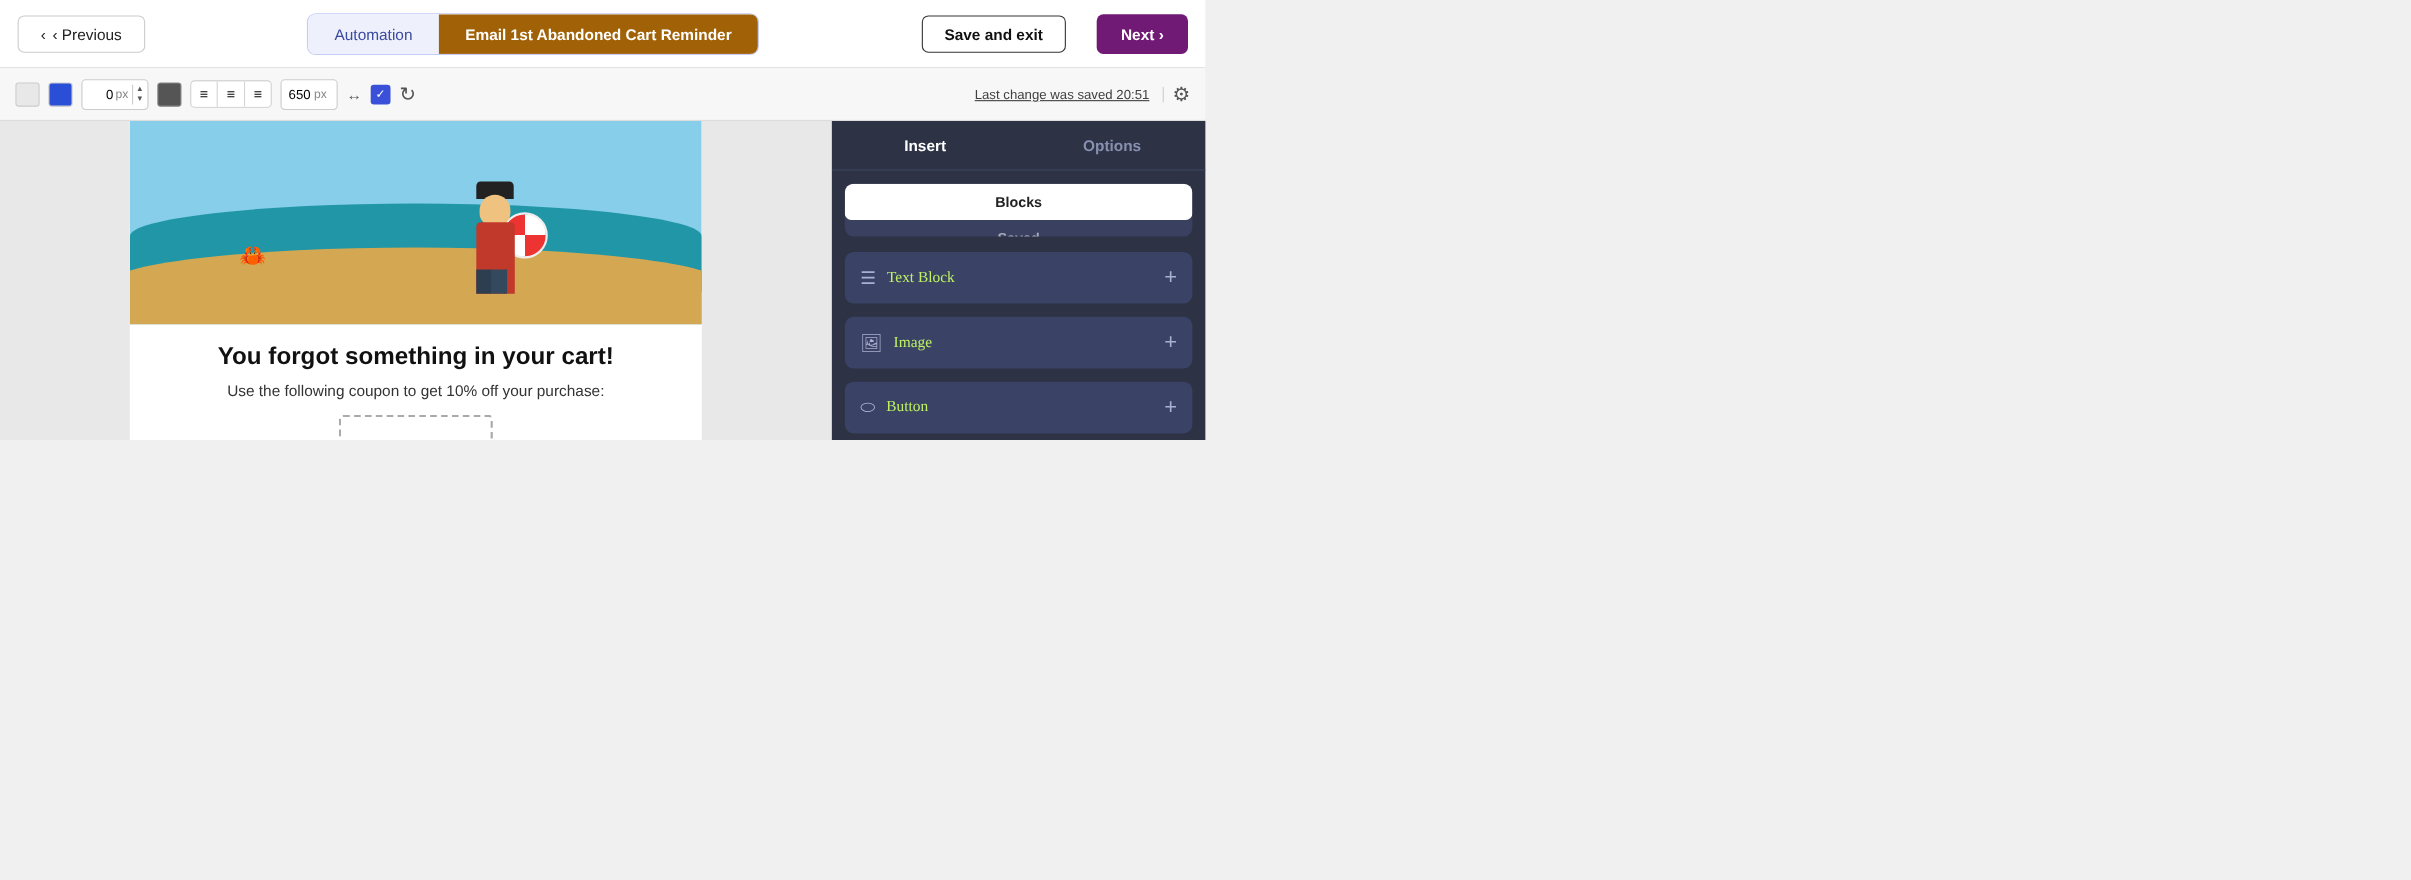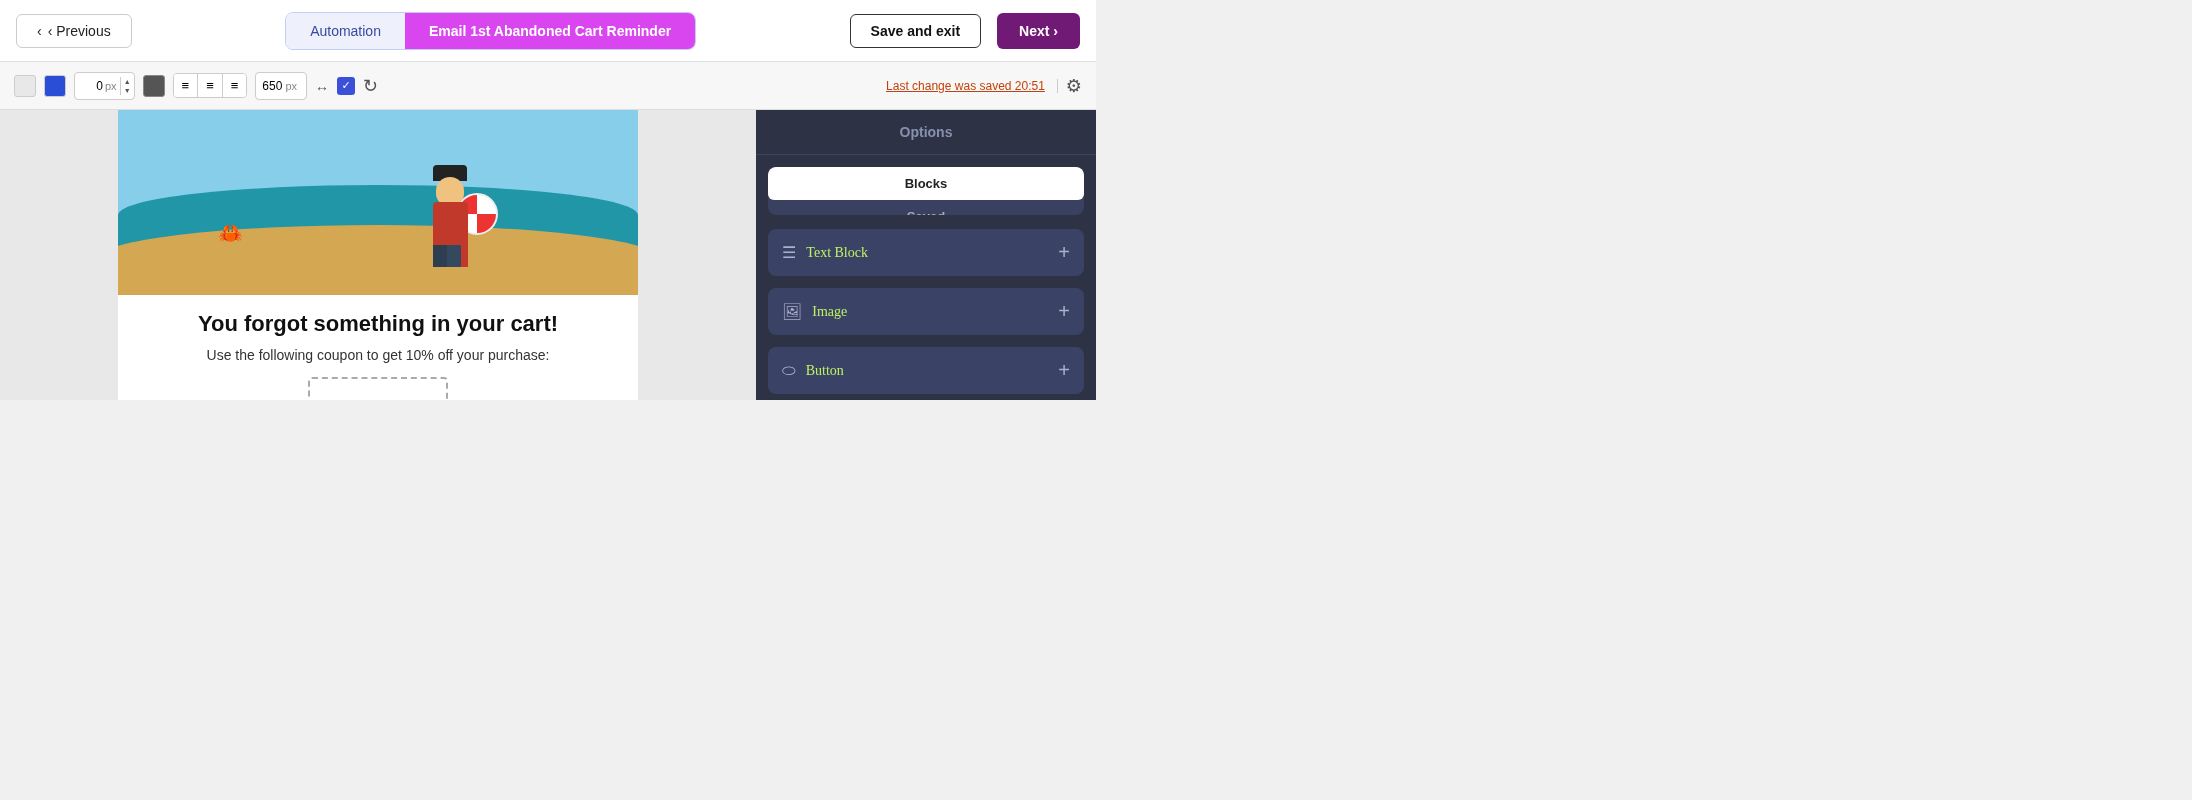--- a/index.html
+++ b/index.html
@@ -23,25 +23,25 @@
     }
     .breadcrumb {
       display: flex; align-items: flex-start; border-radius: 8px; overflow: hidden;
       border: 1.5px solid #c5ccf5;
     }
     .breadcrumb-automation {
       background: #eef0fc; color: #3a4a9f;
       padding: 10px 24px; font-size: 14px; font-weight: 500;
     }
     .breadcrumb-current {
-      background: #d946ef; color: #fff;
+      background: #a16207; color: #fff;
       padding: 10px 24px; font-size: 14px; font-weight: 600;
     }
     .top-right {
-      display: flex; align-items: center; gap: 16px;
+      display: flex; align-items: center; gap: 28px;
     }
     .save-exit-btn {
       border: 1.5px solid #333; border-radius: 6px;
       padding: 8px 20px; font-size: 14px; font-weight: 600;
       background: #fff; cursor: pointer; color: #111;
     }
     .next-btn {
       display: flex; align-items: center; gap: 6px;
       background: #701a75; color: #fff; border: none;
       border-radius: 6px; padding: 10px 22px; font-size: 14px; font-weight: 700;
@@ -76,21 +76,21 @@
     .align-btn:last-child { border-right: none; }
     .width-input {
       display: flex; align-items: center; border: 1px solid #ccc;
       border-radius: 4px; background: #fff; height: 28px; padding: 0 6px; font-size: 12px; gap: 3px;
     }
     .expand-icon { font-size: 14px; cursor: pointer; color: #555; }
     .checkbox-wrap { width: 18px; height: 18px; border-radius: 3px; background: #3a50d9; display: flex; align-items: center; justify-content: center; }
     .checkbox-wrap span { color: #fff; font-size: 11px; }
     .undo-btn { font-size: 18px; cursor: pointer; color: #555; transform: scaleX(-1); display: inline-block; }
     .toolbar-spacer { flex: 1; }
-    .last-saved { font-size: 12px; color: #c2410c; text-decoration: underline; border-right: 1px solid #ccc; padding-right: 12px; }
+    .last-saved { font-size: 12px; color: #404040; text-decoration: underline; border-right: 1px solid #ccc; padding-right: 12px; }
     .gear-btn { font-size: 18px; cursor: pointer; color: #555; }
 
     
     .main-layout {
       display: flex;
       height: calc(400px - 62px - 48px);
     }
 
     
     .canvas-area {
@@ -330,20 +330,23 @@
         <div class="email-subtext">Use the following coupon to get 10% off your purchase:</div>
         <div class="coupon-box"></div>
       </div>
 
     </div>
   </div>
 
   <div class="right-sidebar">
 
     <div class="sidebar-tabs">
+      <div class="sidebar-tab active">
+        <span>Insert</span>
+      </div>
       <div class="sidebar-tab inactive">
         <span>Options</span>
       </div>
     </div>
 
     <div class="blocks-saved">
       <div class="blocks-btn active">
         <span>Blocks</span>
       </div>
       <div class="blocks-btn inactive">

